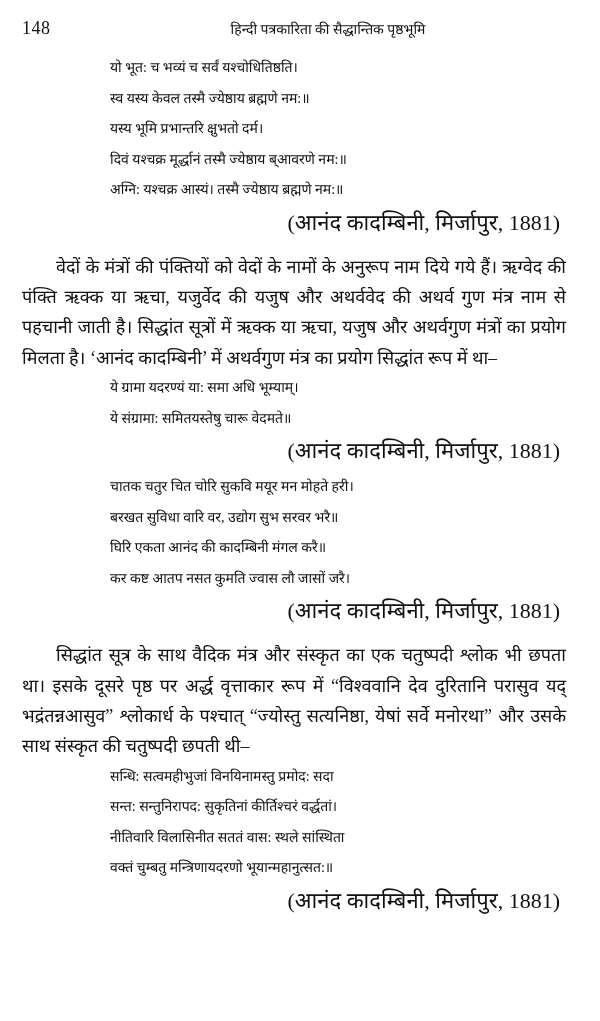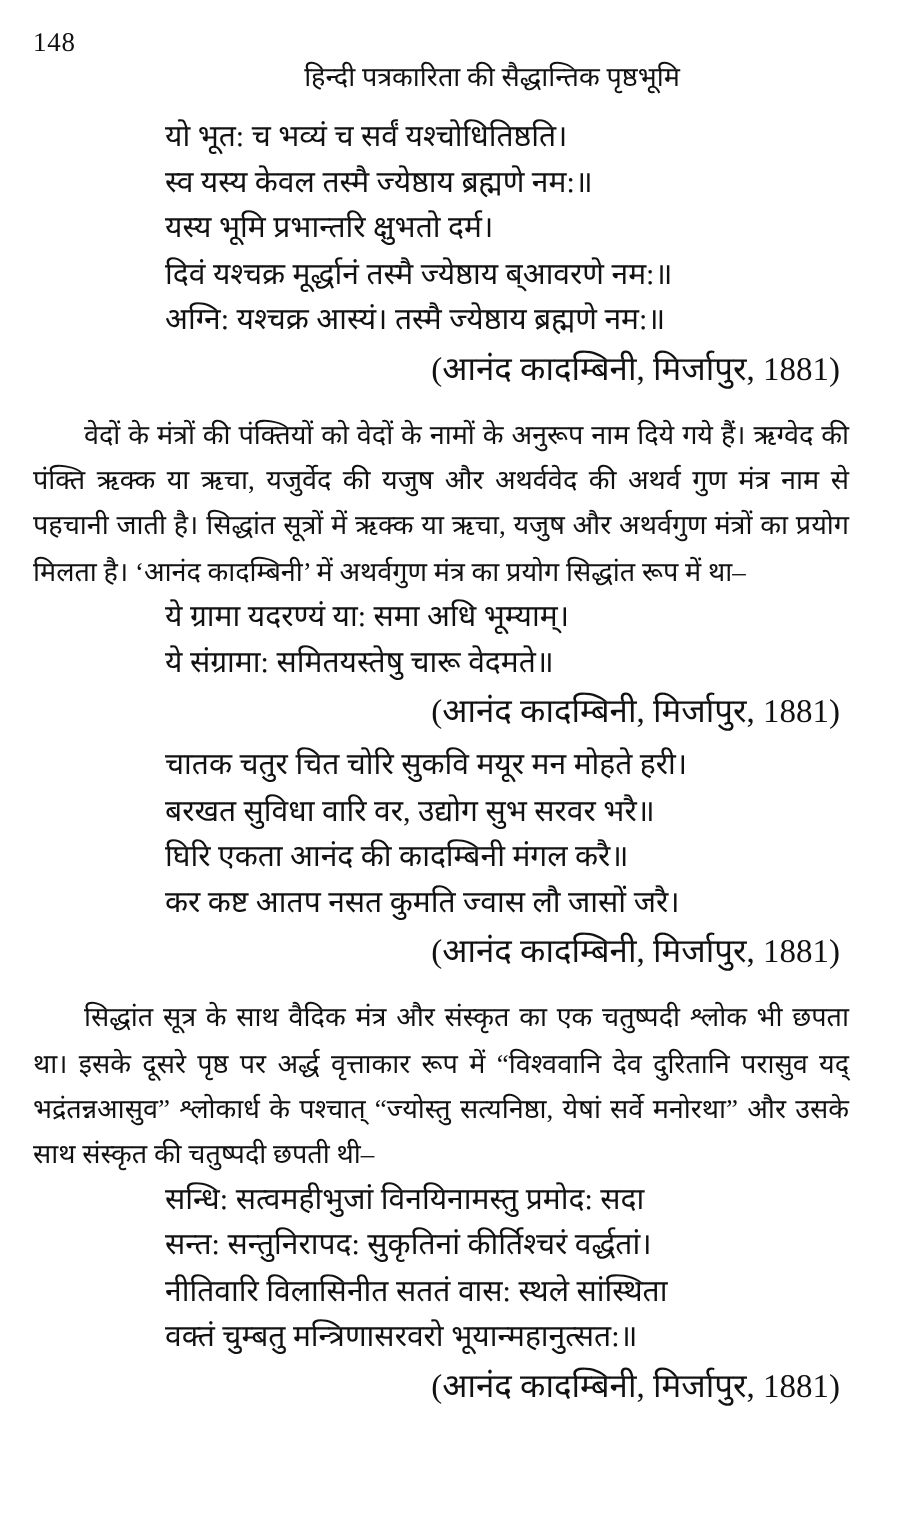--- a/index.html
+++ b/index.html
@@ -17,44 +17,43 @@
   }
   .page {
     width: 600px;
     height: 1021px;
     box-sizing: border-box;
     padding: 18px 30px 10px 22px;
     position: relative;
   }
   .header-row {
     display: flex;
-    align-items: flex-start;
+    align-items: center;
     justify-content: flex-start;
     margin-bottom: 14px;
   }
   .folio {
     font-size: 18px;
     letter-spacing: 0.5px;
     width: 70px;
     flex: none;
   }
   .running-head {
-    font-size: 18px;
+    font-size: 14px;
     flex: 1;
     text-align: center;
     padding-right: 6px;
     white-space: nowrap;
-    margin-top: 20px;
   }
   .verse {
     margin: 0 0 0 0;
     padding-left: 88px;
   }
   .verse .line {
-    font-size: 20px;
+    font-size: 14px;
     line-height: 30.5px;
     white-space: nowrap;
   }
   .attrib {
     text-align: right;
     font-size: 22px;
     padding-right: 10px;
     line-height: 30px;
     margin-top: 2px;
   }
@@ -114,17 +113,17 @@
   <div class="attrib">(आनंद कादम्बिनी, मिर्जापुर, 1881)</div>
 
   <div class="block-gap-sm"></div>
 
   <p class="para"><span class="first-line-indent"></span><span>सिद्धांत सूत्र के साथ वैदिक मंत्र और संस्कृत का एक चतुष्पदी श्लोक भी छपता था। इसके दूसरे पृष्ठ पर अर्द्ध वृत्ताकार रूप में “विश्ववानि देव दुरितानि परासुव यद् भद्रंतन्नआसुव” श्लोकार्ध के पश्चात् “ज्योस्तु सत्यनिष्ठा, येषां सर्वे मनोरथा” और उसके साथ संस्कृत की चतुष्पदी छपती थी–</span></p>
 
   <div class="verse verse-tight">
     <div class="line">सन्धि: सत्वमहीभुजां विनयिनामस्तु प्रमोद: सदा</div>
     <div class="line">सन्त: सन्तुनिरापद: सुकृतिनां कीर्तिश्चरं वर्द्धतां।</div>
     <div class="line">नीतिवारि विलासिनीत सततं वास: स्थले सांस्थिता</div>
-    <div class="line">वक्तं चुम्बतु मन्त्रिणासरवरो भूयान्महानुत्सत:॥</div>
+    <div class="line">वक्तं चुम्बतु मन्त्रिणायदरणो भूयान्महानुत्सत:॥</div>
   </div>
   <div class="attrib">(आनंद कादम्बिनी, मिर्जापुर, 1881)</div>
 
 </div>
 
 </body></html>

